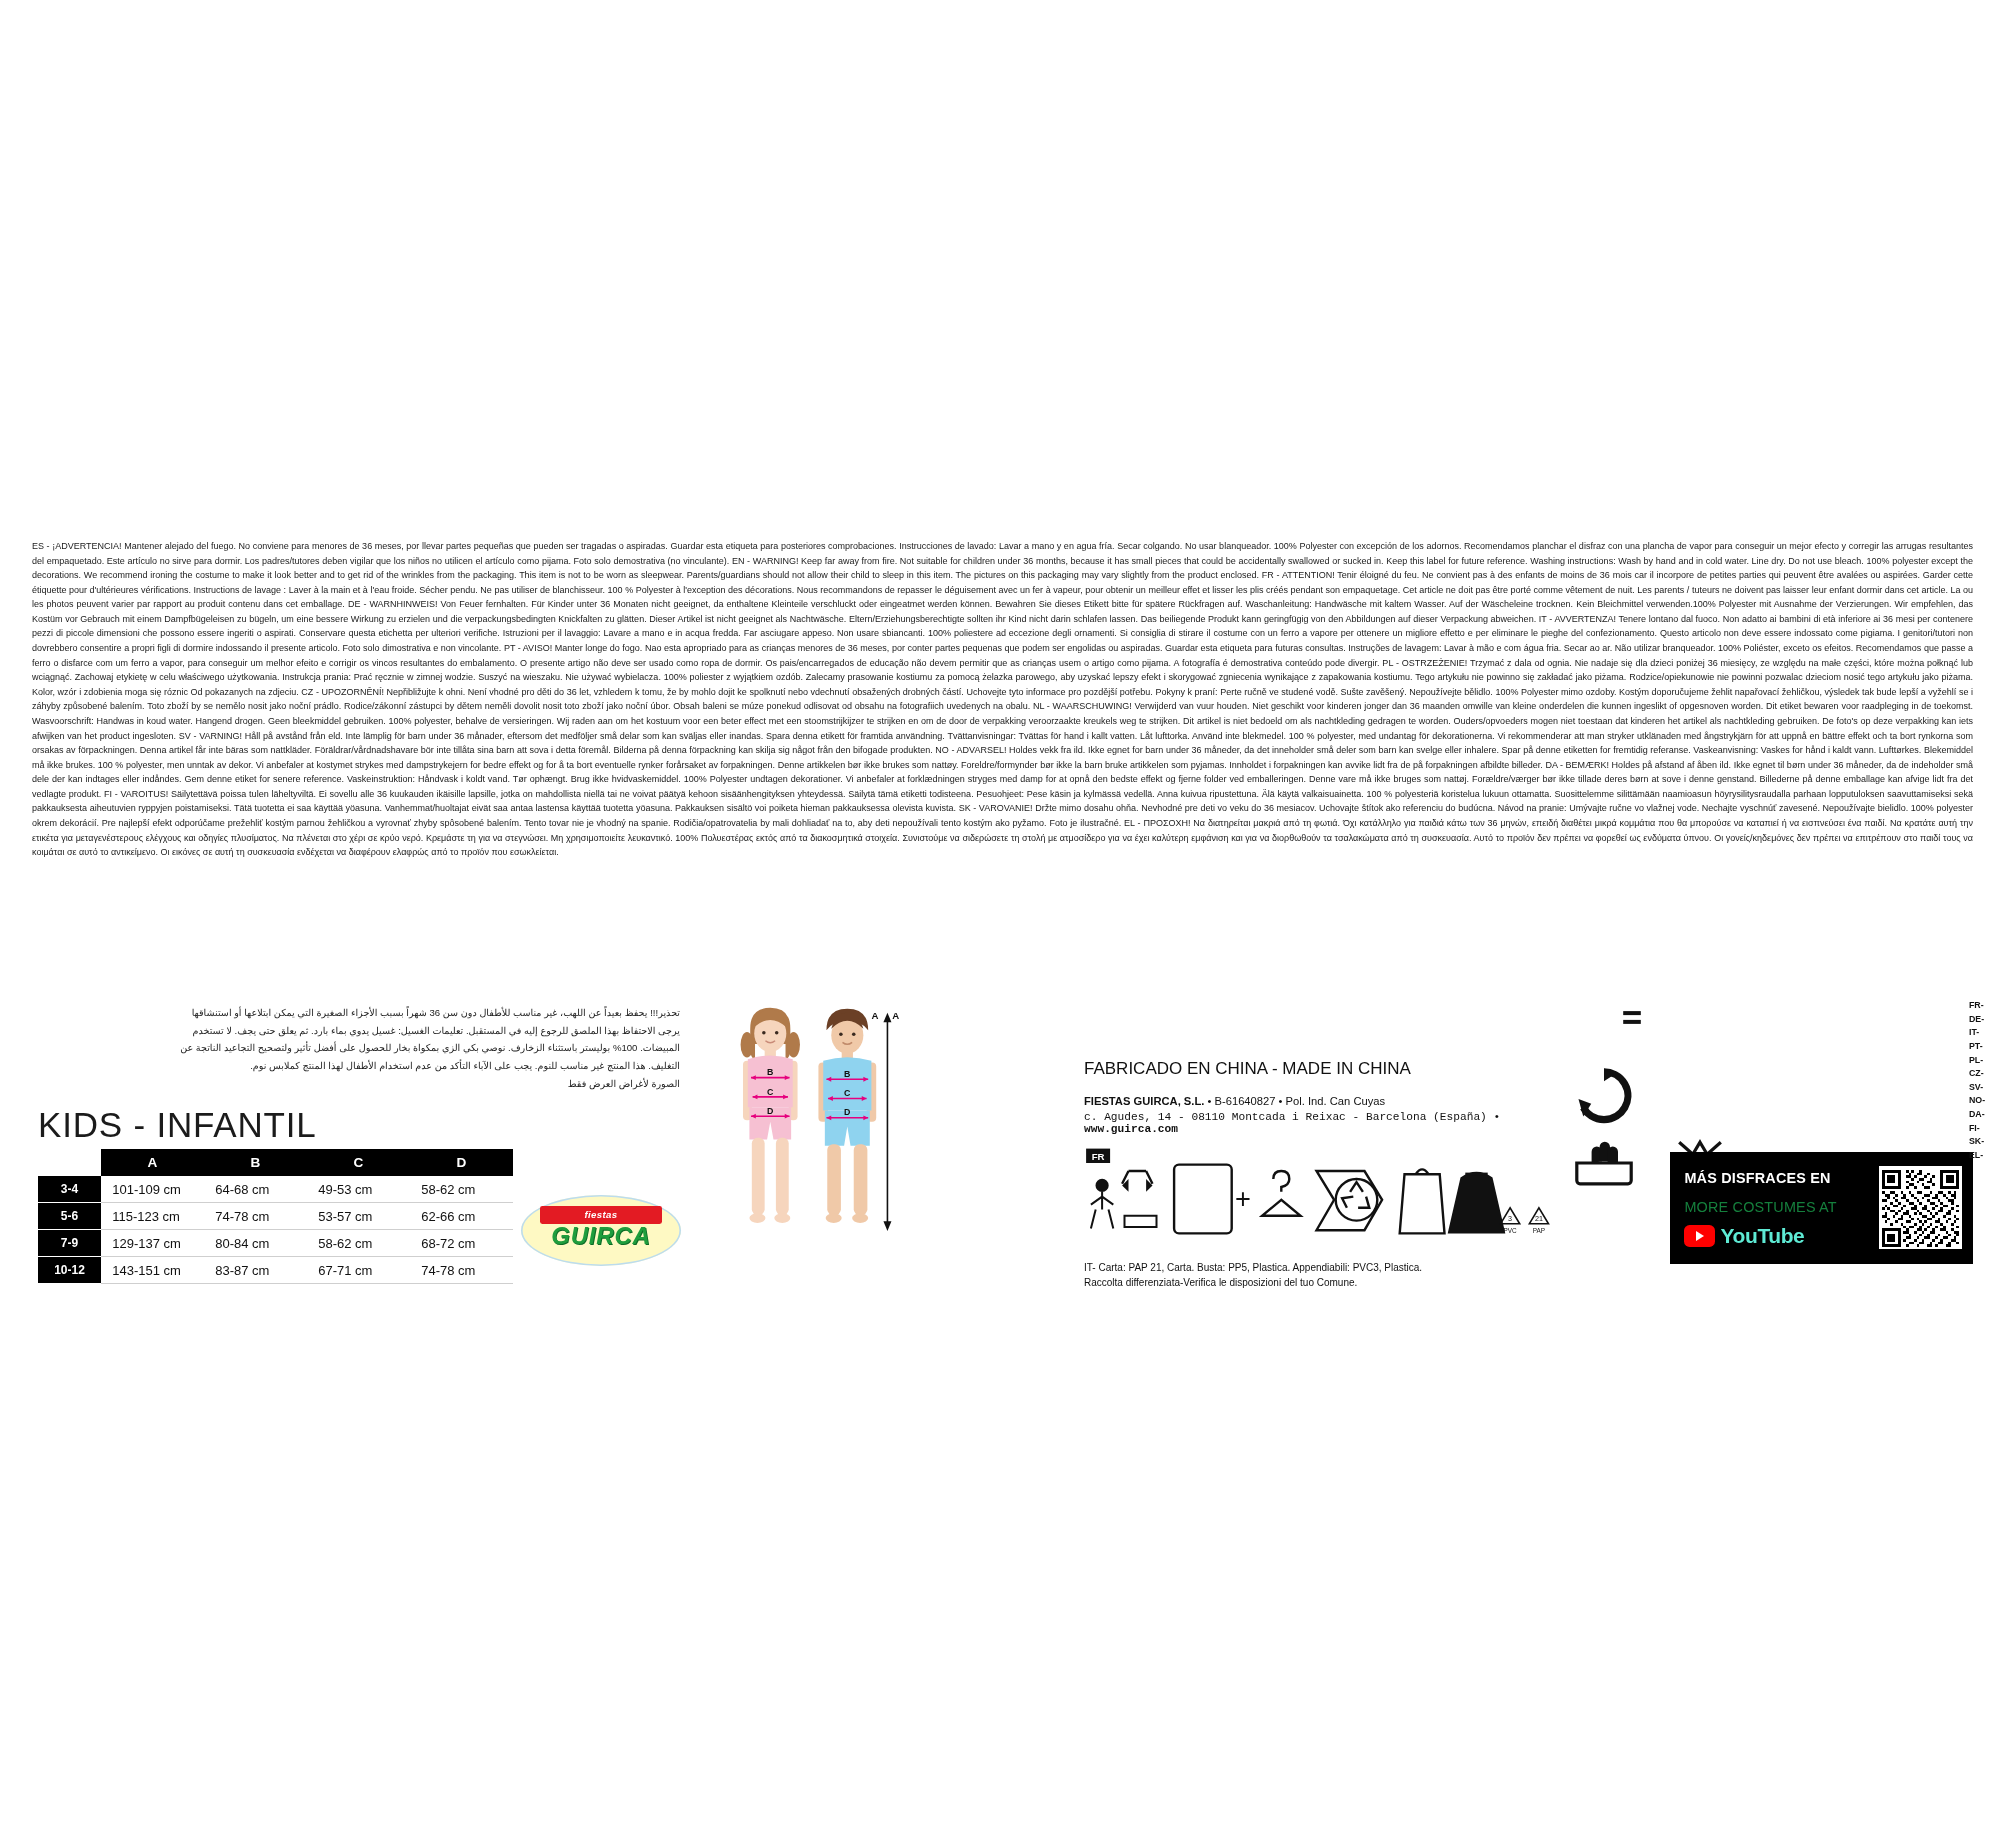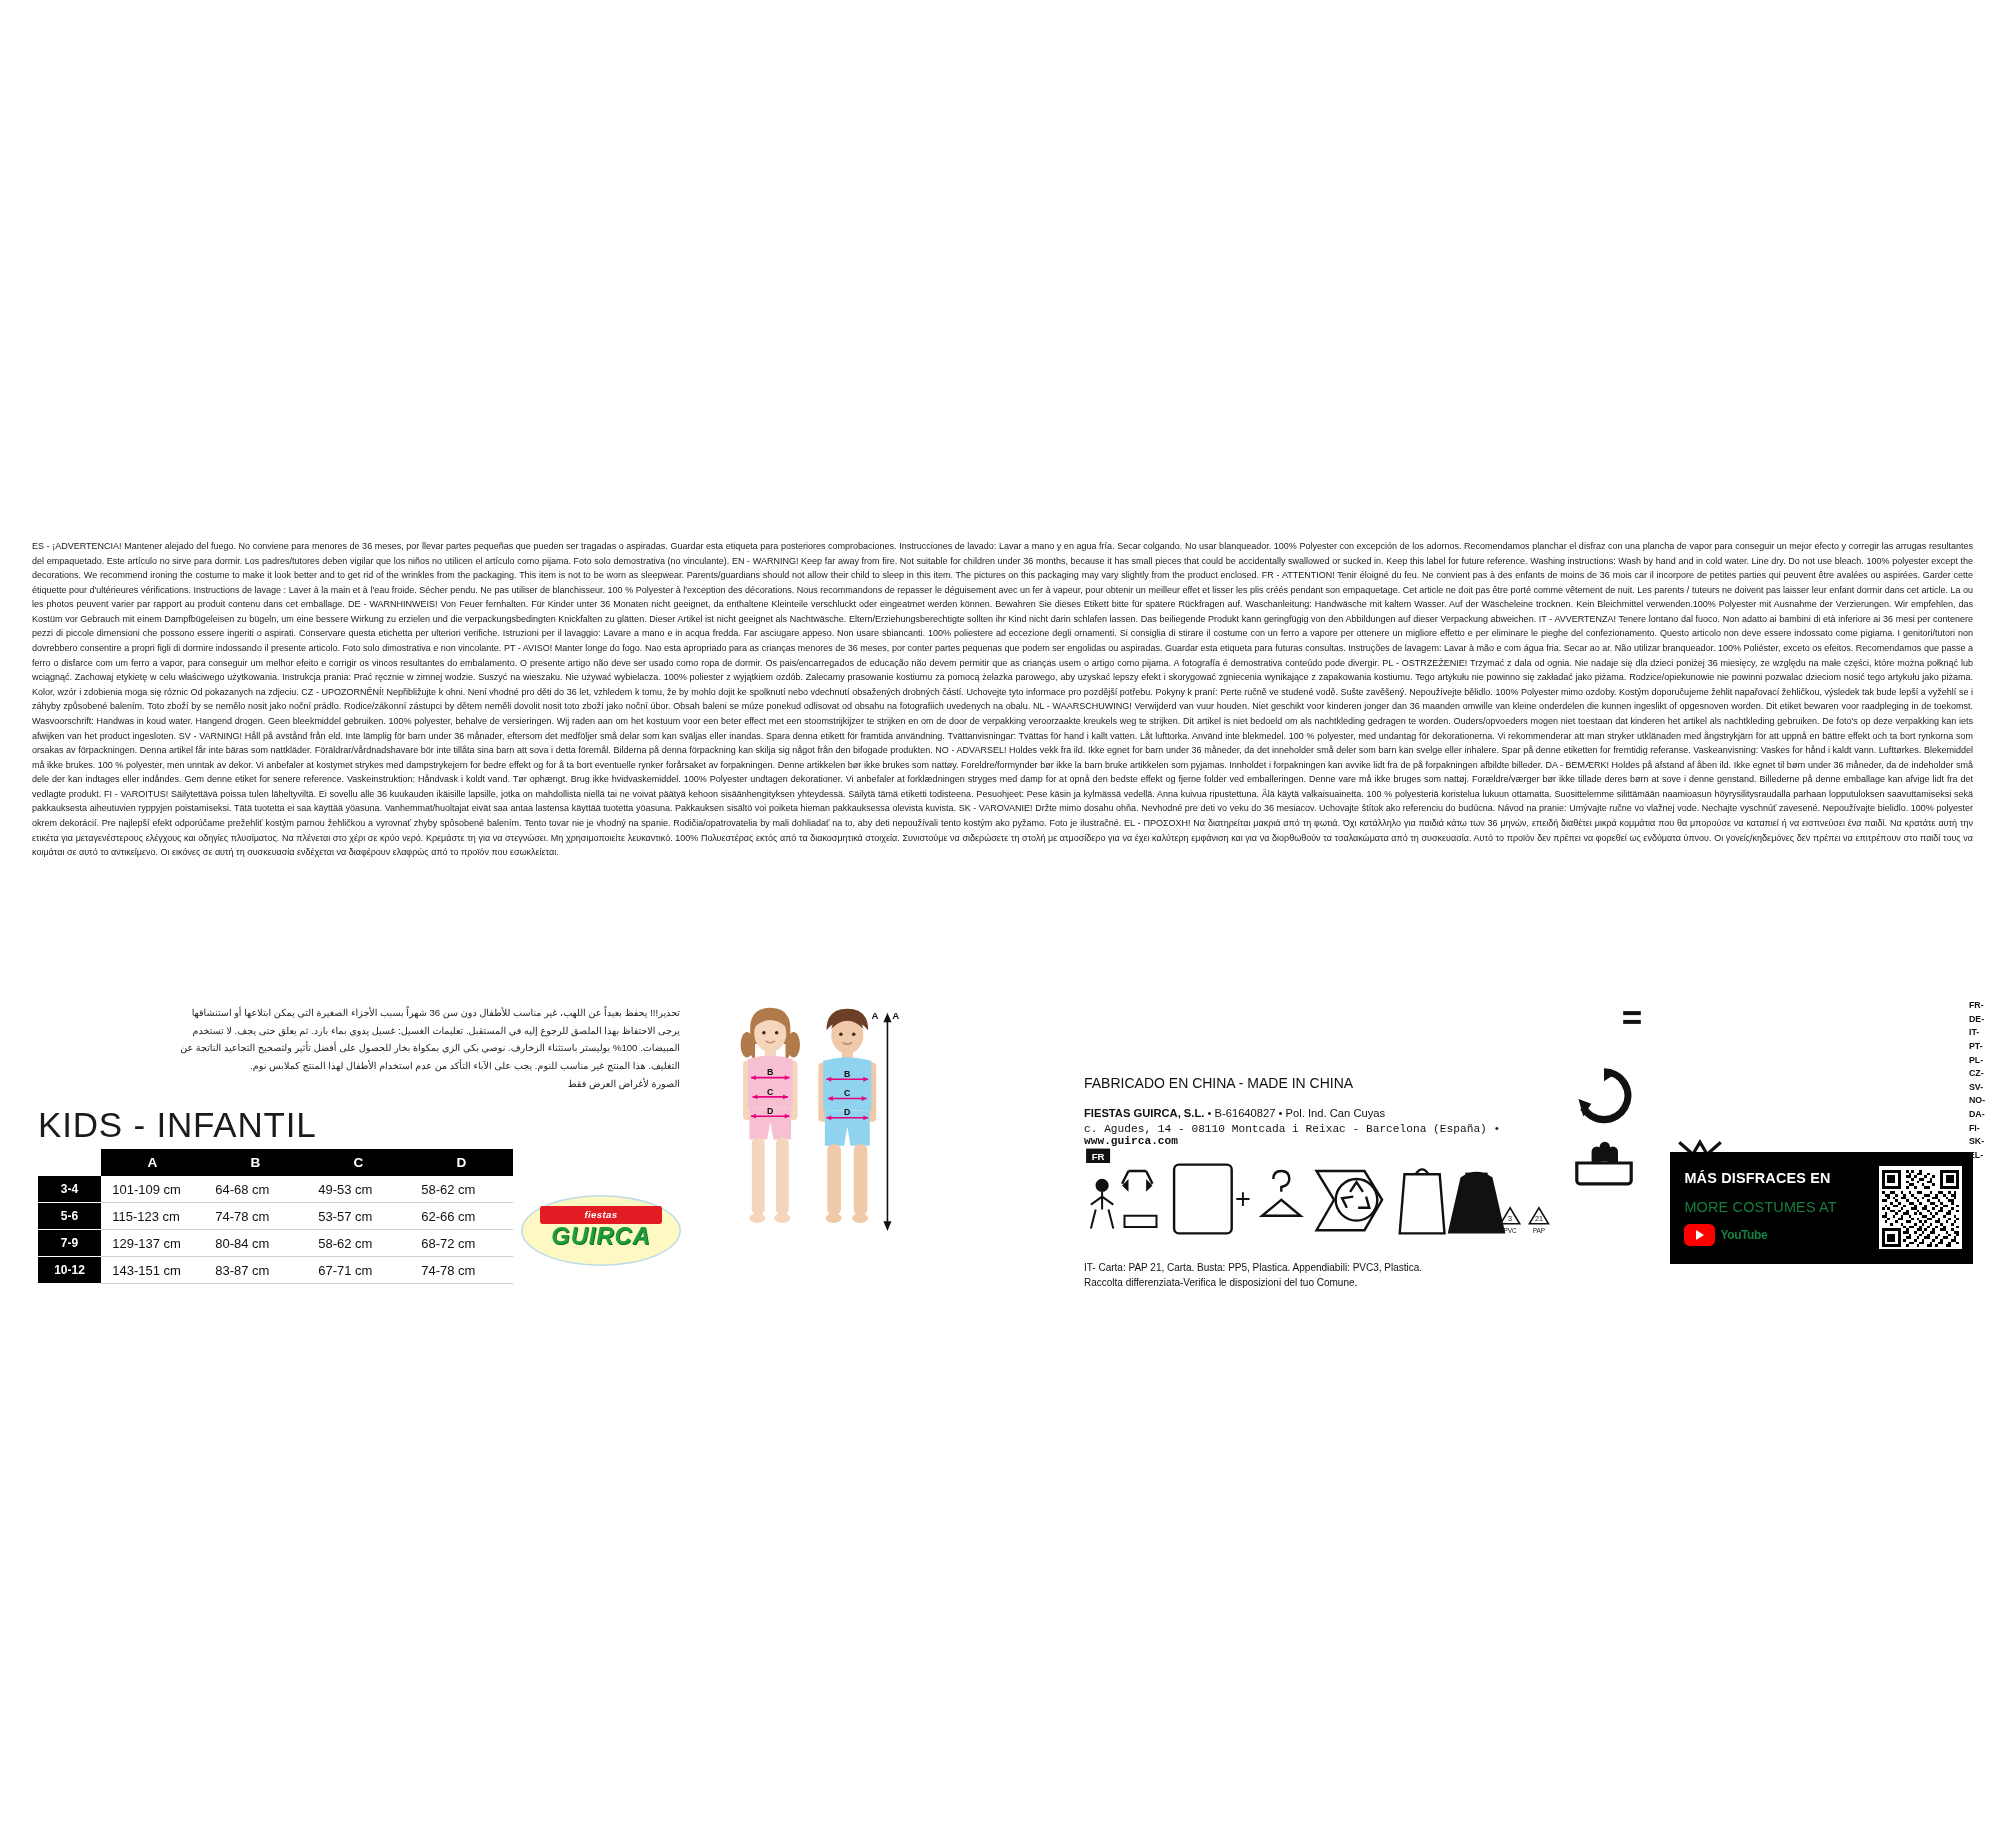--- a/index.html
+++ b/index.html
@@ -73,41 +73,41 @@
 
   #recycle-icon{position:absolute;left:1572px;top:1067px;}
   #hand-icon{position:absolute;left:1572px;top:1139px;}
 
   #care-icons{position:absolute;left:1676px;top:1139px;}
 
   
   #china-block{
     position:absolute;left:1084px;top:1059px;width:449px;font-size:12px;color:#111;
   }
-  #china-block .line1{font-size:14px;margin-bottom:16px;margin-top:16px;}
+  #china-block .line1{font-size:17px;margin-bottom:16px;}
   #china-block .line2{font-size:11.2px;margin-bottom:4px;}
   #china-block .line3{font-size:11.2px;font-family:Liberation Mono, monospace;}
   #china-block b{font-weight:bold;}
 
   
   #packaging{position:absolute;left:1084px;top:1147px;width:481px;}
   #pack-note{
     position:absolute;left:1084px;top:1261px;width:449px;font-size:10px;line-height:1.45;color:#111;
   }
 
   
   #promo{
     position:absolute;left:1670px;top:1152px;width:303px;height:112px;background:#000;
   }
   #promo .txt1{position:absolute;left:14.4px;top:17.6px;color:#fff;font-size:14.4px;font-weight:bold;letter-spacing:0.2px;}
   #promo .txt2{position:absolute;left:14.4px;top:47px;color:#15803d;font-size:14.4px;font-weight:normal;letter-spacing:0.2px;}
   #promo .ytbox{position:absolute;left:14.4px;top:72px;display:flex;align-items:center;gap:5.6px;}
   #promo .ytmark{width:30.5px;height:21.7px;background:#ff0000;border-radius:5.6px;position:relative;}
   #promo .ytmark:after{content:"";position:absolute;left:12px;top:5.6px;border-left:8.8px solid #fff;border-top:5.6px solid transparent;border-bottom:5.6px solid transparent;}
-  #promo .ytword{color:#15803d;font-size:12px;font-weight:bold;letter-spacing:-0.4px;text-align:center;}
+  #promo .ytword{color:#5eead4;font-size:21px;font-weight:bold;letter-spacing:-0.4px;text-align:center;}
   #qr{position:absolute;right:11.2px;top:14.4px;width:83px;height:83px;background:#fff;padding:3.2px;box-sizing:border-box;}
 
   
   #langcodes{
     position:absolute;left:1969px;top:999px;font-size:8.8px;line-height:1.55;
     color:#111;text-align:left;
   }
   #langcodes div{font-weight:bold;}
 </style>
 </head>

